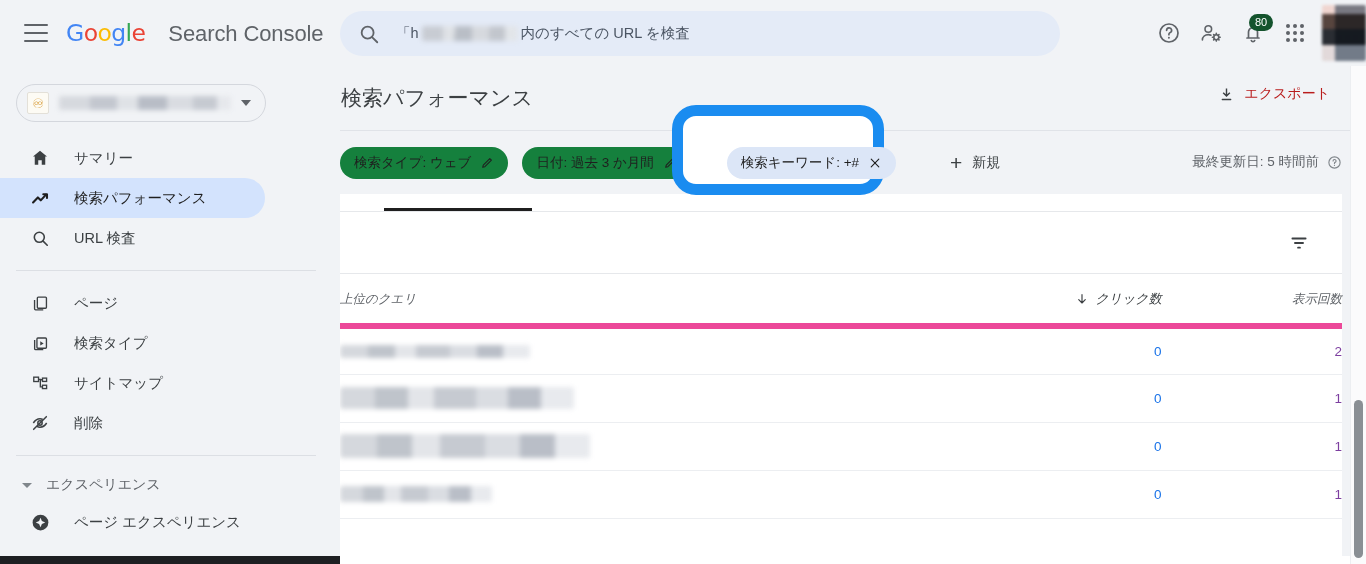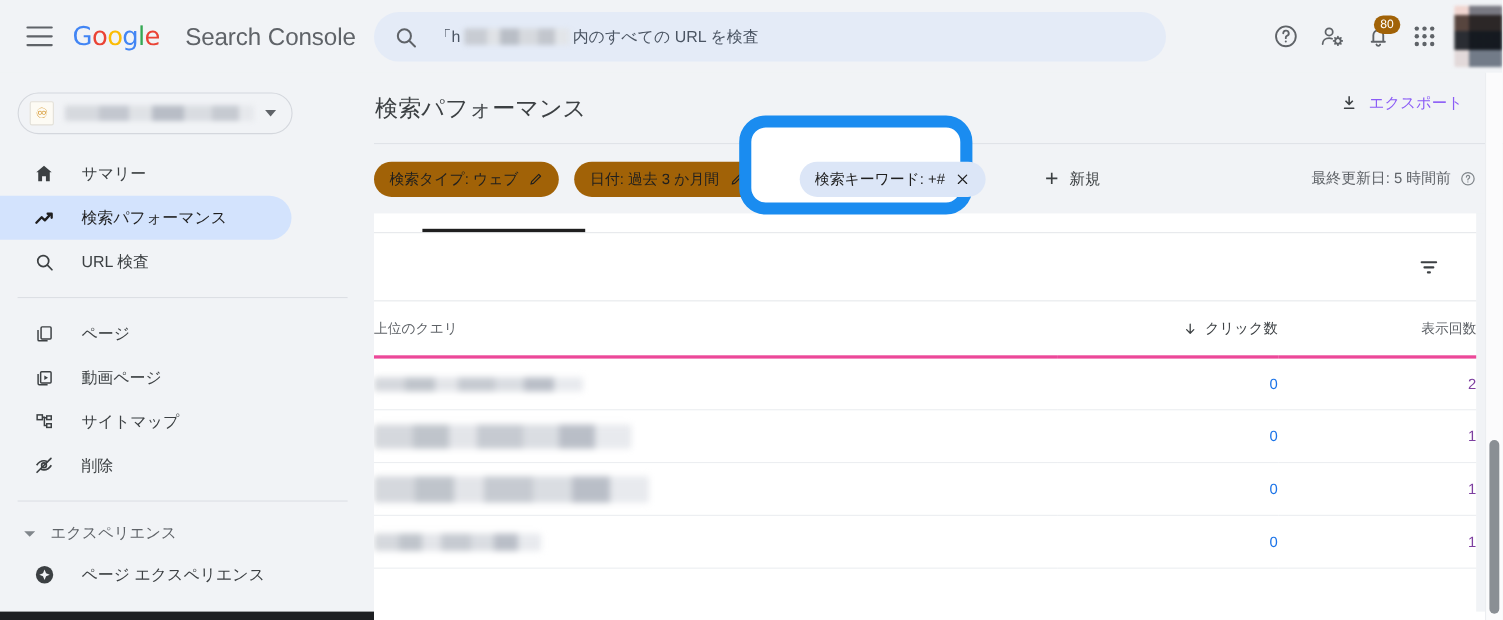--- a/index.html
+++ b/index.html
@@ -54,21 +54,21 @@
     margin: 0 3px; vertical-align: middle; border-radius: 2px;
     background: linear-gradient(92deg,#c8ccd3 0 22%, #dfe2e6 22% 34%, #b9bec6 34% 52%, #d6d9de 52% 70%, #c2c6cd 70% 86%, #e2e5e9 86% 100%);
     filter: blur(2.6px);
   }
 
   .topicons { position: absolute; right: 0; top: 0; height: 66px; display: flex; align-items: center; }
   .ticon { width: 42px; height: 42px; display: flex; align-items: center; justify-content: center; cursor: pointer; position: relative; }
   .badge {
     position: absolute; top: 2px; right: 1px;
     min-width: 24px; height: 17px; padding: 0 4px;
-    background: #a16207; color: #fff; border-radius: 9px;
+    background: #14532d; color: #fff; border-radius: 9px;
     font-size: 11px; line-height: 17px; text-align: center; font-weight: 500;
   }
   .grid-icon { display: grid; grid-template-columns: repeat(3,4px); grid-template-rows: repeat(3,4px); gap: 3px; }
   .grid-icon i { display: block; width: 4px; height: 4px; background: #5f6368; border-radius: 50%; }
   .avatar {
     width: 44px; height: 56px; margin-right: 0; margin-left: 6px;
     border-radius: 2px;
     background:
       linear-gradient(180deg,#f7e9e6 0 16%, #5a4b45 16% 42%, #2b3138 42% 72%, #e9edf1 72% 100%),
       linear-gradient(90deg,#f7e9e6 0 30%, #7d8490 30% 100%);
@@ -122,32 +122,32 @@
   
   .content {
     position: absolute; left: 340px; top: 66px;
     width: 1026px; height: 498px;
     background: #f1f3f6; overflow: hidden;
   }
   .page-head { height: 64px; display: flex; align-items: center; padding: 0 0 0 1px; position: relative; }
   .page-title { font-size: 21px; color: #3c4043; margin-left: 0; }
   .export-btn {
     position: absolute; right: 36px; top: 19px;
-    display: flex; align-items: flex-start; gap: 9px;
-    color: #8b5cf6; font-size: 14px; cursor: pointer;
+    display: flex; align-items: center; gap: 9px;
+    color: #b91c1c; font-size: 14px; cursor: pointer;
   }
 
   .filterbar {
     height: 64px; border-top: 1px solid #e0e3e8;
     display: flex; align-items: center; position: relative;
     background: #f1f3f6;
   }
   .chip {
     height: 32px; padding: 0 14px; border-radius: 16px;
-    background: #a16207; color: #1f1f1f; font-size: 13.5px;
+    background: #15803d; color: #1f1f1f; font-size: 13.5px;
     display: inline-flex; align-items: center; gap: 9px;
     margin-right: 14px; cursor: pointer; white-space: nowrap;
   }
   .chip.plain-x { background: #dce6f7; }
   .new-filter { display: inline-flex; align-items: center; gap: 10px; color: #3c4043; font-size: 14px; cursor: pointer; margin-left: 6px; }
   .plus { font-size: 21px; line-height: 1; color: #3c4043; font-weight: 300; }
   .last-update {
     position: absolute; right: 24px; top: 22px;
     display: flex; align-items: center; gap: 8px;
     color: #5f6368; font-size: 13.5px;
@@ -174,21 +174,21 @@
   }
   .tabs-strip { height: 18px; position: relative; border-bottom: 1px solid #e6e8eb; }
   .tab-underline { position: absolute; left: 44px; bottom: 0; width: 148px; height: 3px; background: #1f1f1f; }
 
   .toolbar-row { height: 62px; position: relative; border-bottom: 1px solid #e6e8eb; }
   .funnel { position: absolute; right: 32px; top: 20px; cursor: pointer; }
 
   table.qtable { width: 100%; border-collapse: collapse; table-layout: fixed; }
   table.qtable th {
     font-weight: 400; font-size: 12.5px; color: #5f6368;
-    text-align: left; padding: 16px 0 14px 0; border-bottom: 3px solid #ec4899;
+    text-align: left; padding: 16px 0 14px 0; border-bottom: 6px solid #ec4899; font-style: italic;
   }
   table.qtable th.num { text-align: right; }
   table.qtable th.num .sortwrap { display: inline-flex; align-items: center; gap: 6px; color: #3c4043; font-weight: 500; font-size: 13px; }
   table.qtable td { padding: 0; height: 48px; border-bottom: 1px solid #eceef1; vertical-align: middle; }
   td.num { text-align: right; font-size: 13.5px; color: #1a73e8; }
   td.num.imp { color: #7d3fa0; }
   .col-q { padding-left: 22px; }
   .col-pad-r { padding-right: 22px; }
   .blur-cell {
     height: 13px; border-radius: 2px;
@@ -329,21 +329,21 @@
       <span>ページ</span>
     </div>
     <div class="nav-item">
       <span class="ni">
         <svg width="19" height="19" viewBox="0 0 24 24" fill="none" stroke="#3c4043" stroke-width="1.7">
           <rect x="7.5" y="5" width="12" height="13" rx="1.2"></rect>
             <path d="M4.6 7.6v10.9A1.3 1.3 0 0 0 5.9 19.8h9.6"></path>
           <path d="M11.7 9.2v5.4l4.3-2.7z" fill="#3c4043" stroke="none"></path>
         </svg>
       </span>
-      <span>動画ページ</span>
+      <span>検索タイプ</span>
     </div>
     <div class="nav-item">
       <span class="ni">
         <svg width="19" height="19" viewBox="0 0 24 24" fill="none" stroke="#3c4043" stroke-width="1.7">
           <rect x="3.5" y="4" width="6" height="5.5"></rect>
             <rect x="14.5" y="5.2" width="5.2" height="4.2"></rect>
             <rect x="14.5" y="14.2" width="5.2" height="4.2"></rect>
           <path d="M9.5 6.8h2.3v9.5h2.7M11.8 7.3h2.7"></path>
         </svg>
       </span>

